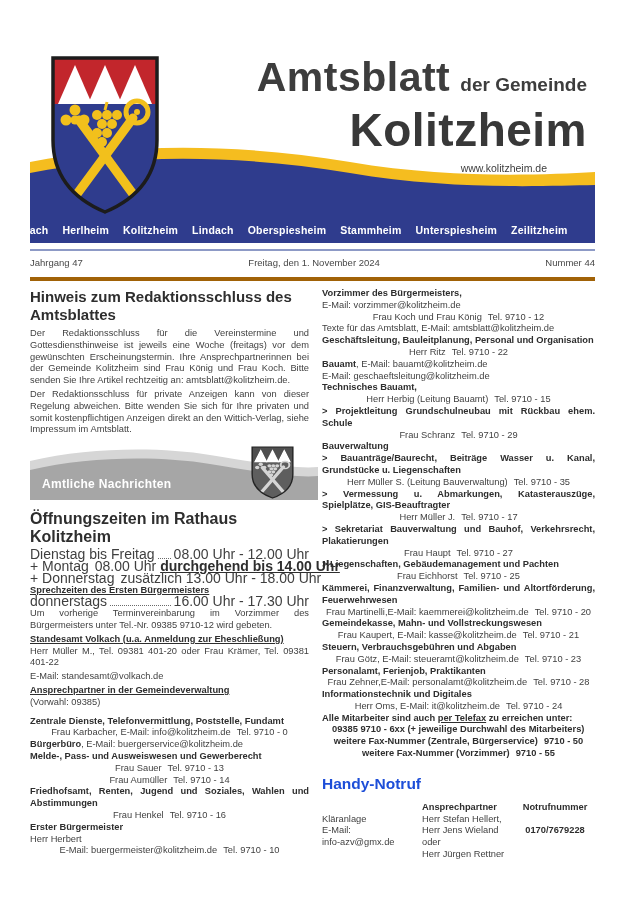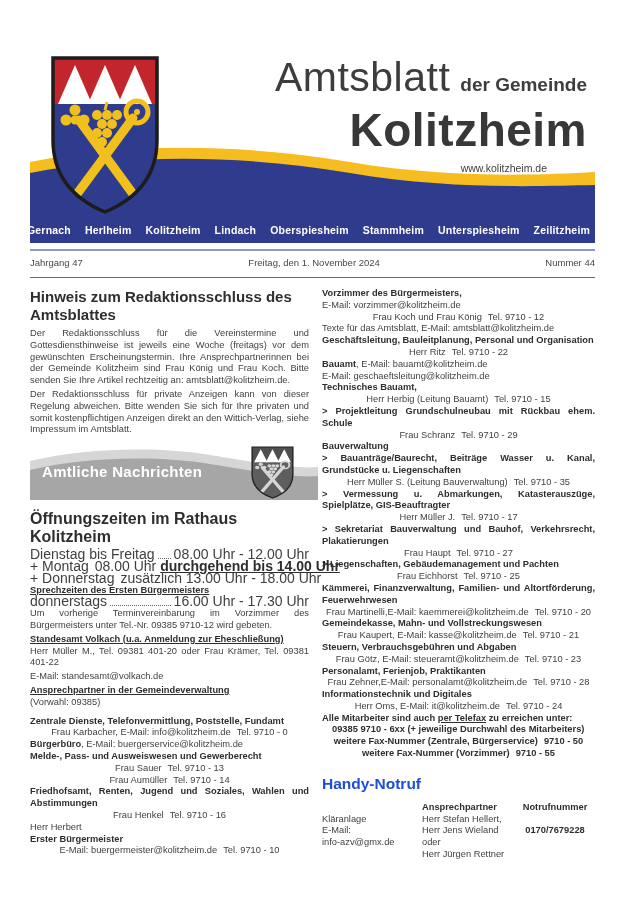--- a/index.html
+++ b/index.html
@@ -5,49 +5,49 @@
   * { margin:0; padding:0; box-sizing:border-box; }
   html,body { background:#ffffff; }
   .page {
     position:relative; width:625px; height:897px; background:#fff; overflow:hidden;
     font-family:"Liberation Sans", sans-serif; color:#3f3f3f;
   }
   
   .masthead { position:absolute; left:30px; top:40px; width:565px; height:212px; }
   .waveband { position:absolute; left:0; bottom:9px; width:565px; height:101px; }
   .villages {
-    position:absolute; left:0; bottom:16px; width:557px; text-align:center;
+    position:absolute; left:0; bottom:16px; width:512px; text-align:center;
     color:#ffffff; font-size:10.5px; font-weight:bold; letter-spacing:.2px; z-index:3;
     display:flex; justify-content:center; align-items:center; gap:7px;
   }
   .villages .sq { display:inline-block; width:8px; height:8px; background:#f2b722; }
   .shield { position:absolute; left:15px; top:12px; width:120px; height:166px; z-index:4; }
   .titles { position:absolute; right:8px; top:14px; text-align:right; z-index:2; }
   .title-row { display:flex; align-items:baseline; justify-content:flex-end; gap:10px; }
-  .t-main { font-size:41px; font-weight:normal; color:#3d3d3d; letter-spacing:.5px; }
+  .t-main { font-size:41px; font-weight:bold; color:#3d3d3d; letter-spacing:.5px; }
   .t-sub  { font-size:19px; font-weight:bold; color:#3d3d3d; }
   .t-city { font-size:46px; font-weight:bold; color:#383838; letter-spacing:.5px; margin-top:2px; }
   .website { position:absolute; right:48px; top:122px; font-size:10.5px; color:#3d3d3d; z-index:2; }
   
   .bandrule { position:absolute; left:30px; top:249px; width:565px; height:2px; background:#8d9ac6; }
   .dateline {
     position:absolute; left:30px; top:257px; width:565px; display:flex;
     justify-content:space-between; font-size:9.5px; color:#474747;
-    padding-bottom:9px; border-bottom:1px solid #a16207;
+    padding-bottom:9px; border-bottom:4px solid #a16207;
   }
   
   .cols { position:absolute; left:30px; top:288px; width:565px; display:flex; gap:13px; }
   .colL { width:279px; }
   .colR { width:273px; }
   .h-sec { font-size:15px; line-height:17.5px; font-weight:bold; color:#2e2e2e; margin-bottom:5px; }
   .para { font-size:9.3px; line-height:11.8px; text-align:justify; margin-bottom:2px; }
   
   .banner { position:relative; width:288px; height:55px; margin:9px -9px 0 0; }
   .banner svg.bg { position:absolute; inset:0; }
-  .banner .btxt { position:absolute; left:12px; bottom:20px; color:#fff; font-size:15px; font-weight:bold; letter-spacing:.3px; }
+  .banner .btxt { position:absolute; left:12px; bottom:9px; color:#fff; font-size:12px; font-weight:bold; letter-spacing:.3px; }
   .banner .gshield { position:absolute; right:22px; top:0; width:47px; height:55px; filter:grayscale(100%) brightness(1.05); }
   
   .h-open { font-size:16px; font-weight:bold; color:#2e2e2e; margin:10px 0 3px; }
   .dotrow { display:flex; align-items:baseline; font-size:14px; line-height:11.8px; white-space:nowrap; }
   .dotrow .dots { flex:1; border-bottom:1.6px dotted #6a6a6a; margin:0 3px; height:9px; }
   .bu { font-size:9.3px; line-height:11.8px; font-weight:bold; color:#2e2e2e; text-decoration:underline; }
   .ln { font-size:9.3px; line-height:11.8px; }
   .ln.b { font-weight:bold; color:#2e2e2e; }
   .ln.j { text-align:justify; }
   .ln.ind { padding-left:10px; }
@@ -232,22 +232,22 @@
           </div>
           <div class="ln pair">
             <span class="l">Frau Aumüller</span>
             <span class="r">Tel. 9710 - 14</span>
           </div>
           <div class="ln b j">Friedhofsamt, Renten, Jugend und Soziales, Wahlen und Abstimmungen</div>
           <div class="ln pair">
             <span class="l">Frau Henkel</span>
             <span class="r">Tel. 9710 - 16</span>
           </div>
+          <div class="ln b">Erster Bürgermeister</div>
           <div class="ln">Herr Herbert</div>
-          <div class="ln b">Erster Bürgermeister</div>
           <div class="ln pair">
             <span class="l">E-Mail: buergermeister@kolitzheim.de</span>
             <span class="r">Tel. 9710 - 10</span>
           </div>
         </div>
     </div>
 
     <div class="colR">
       <div id="rightLines">
           <div class="ln b">Vorzimmer des Bürgermeisters,</div>

